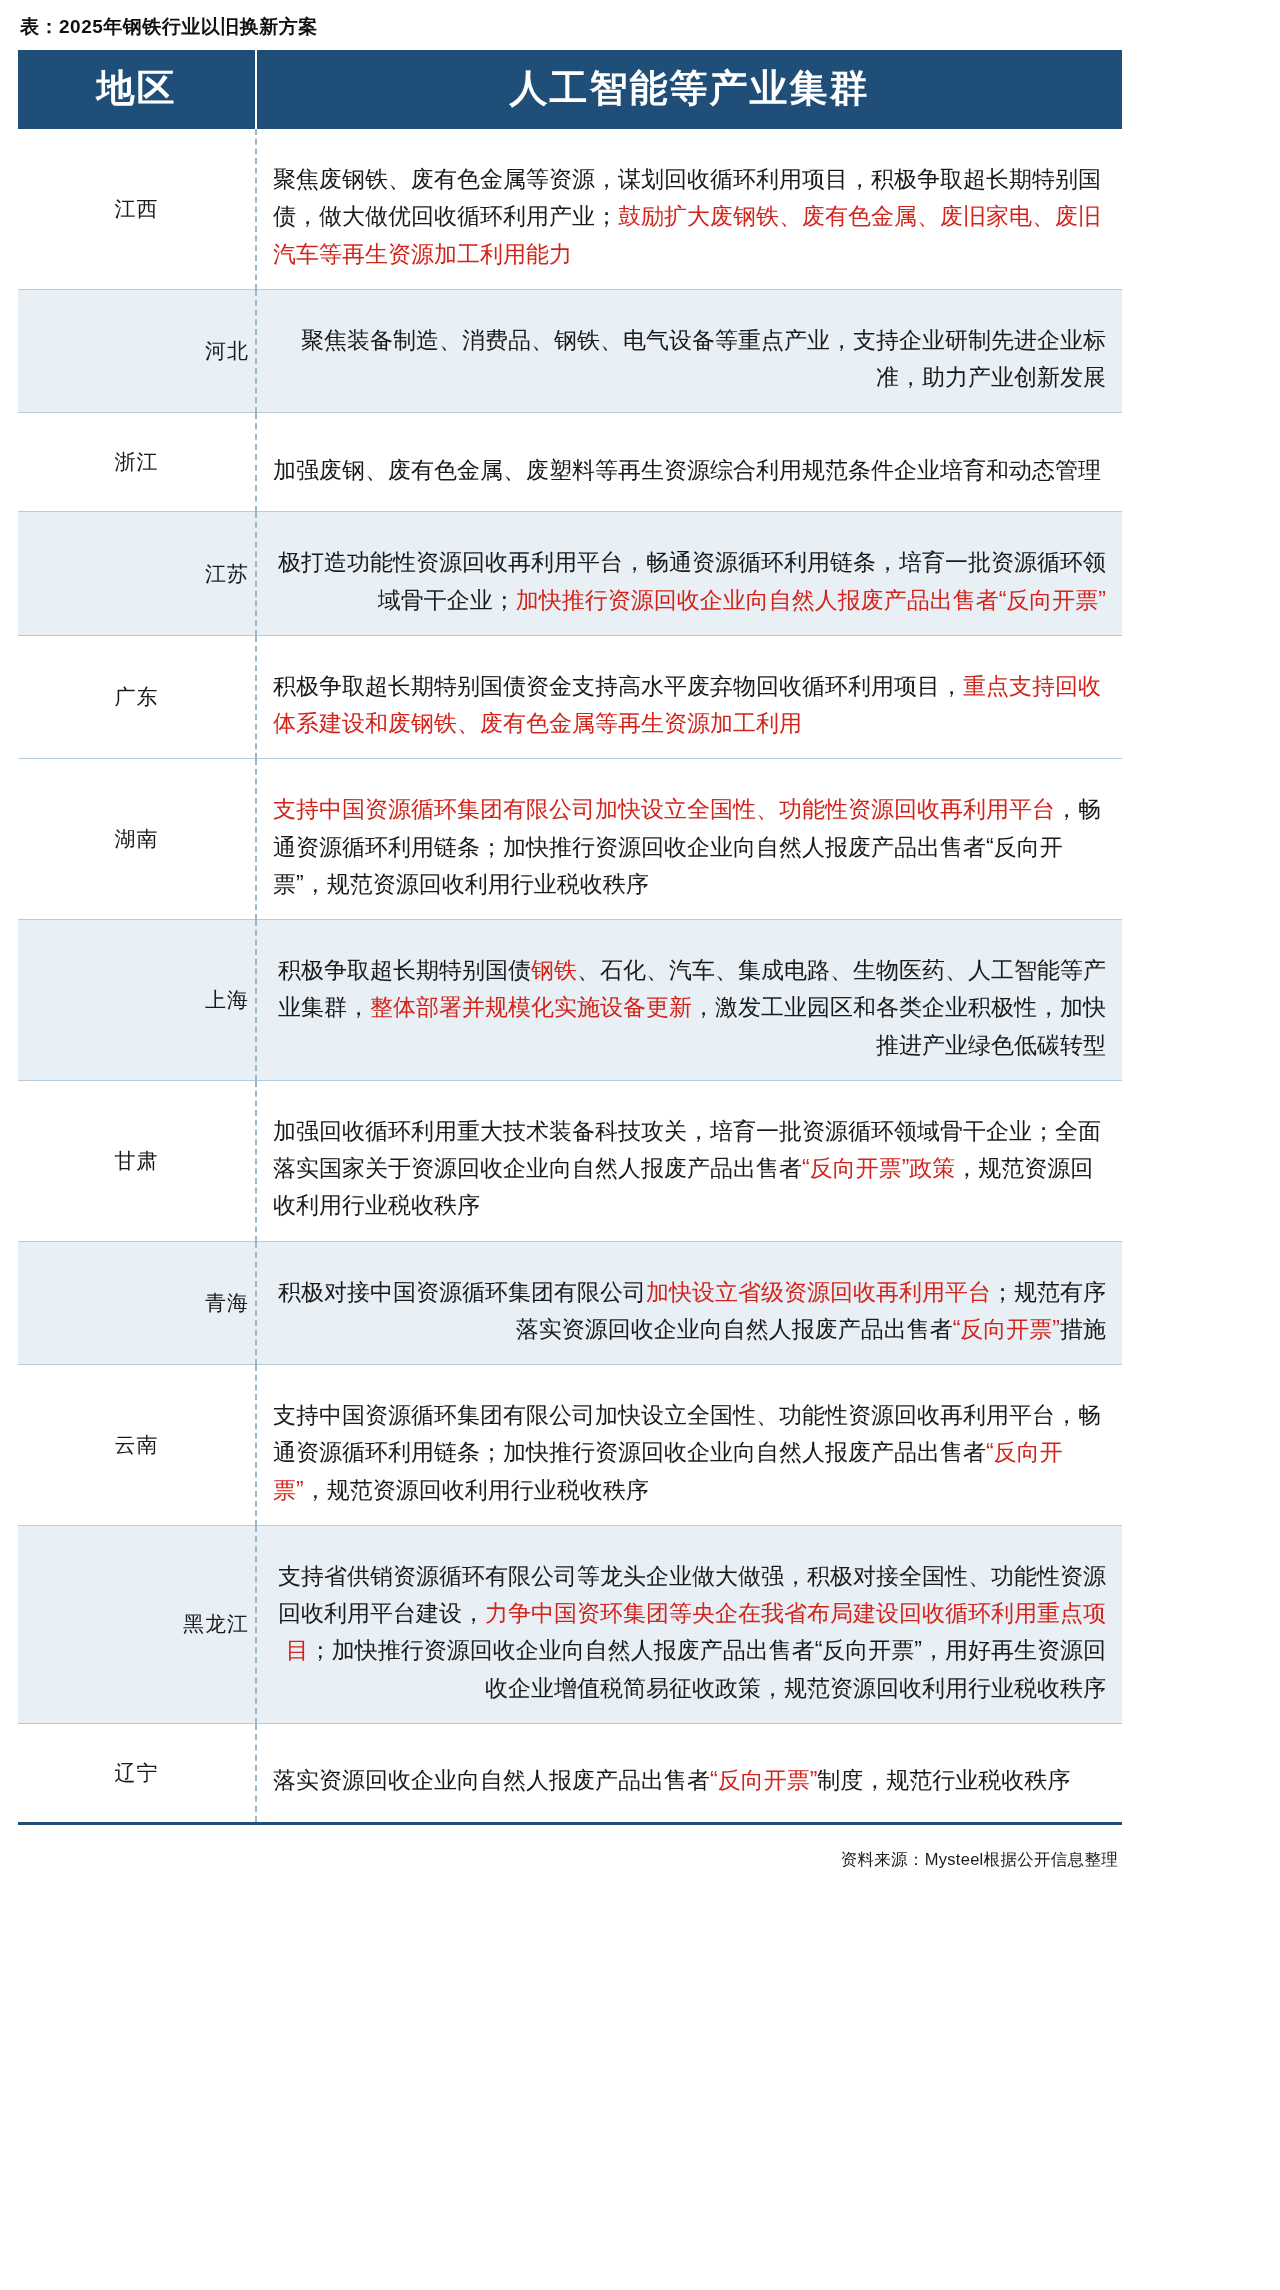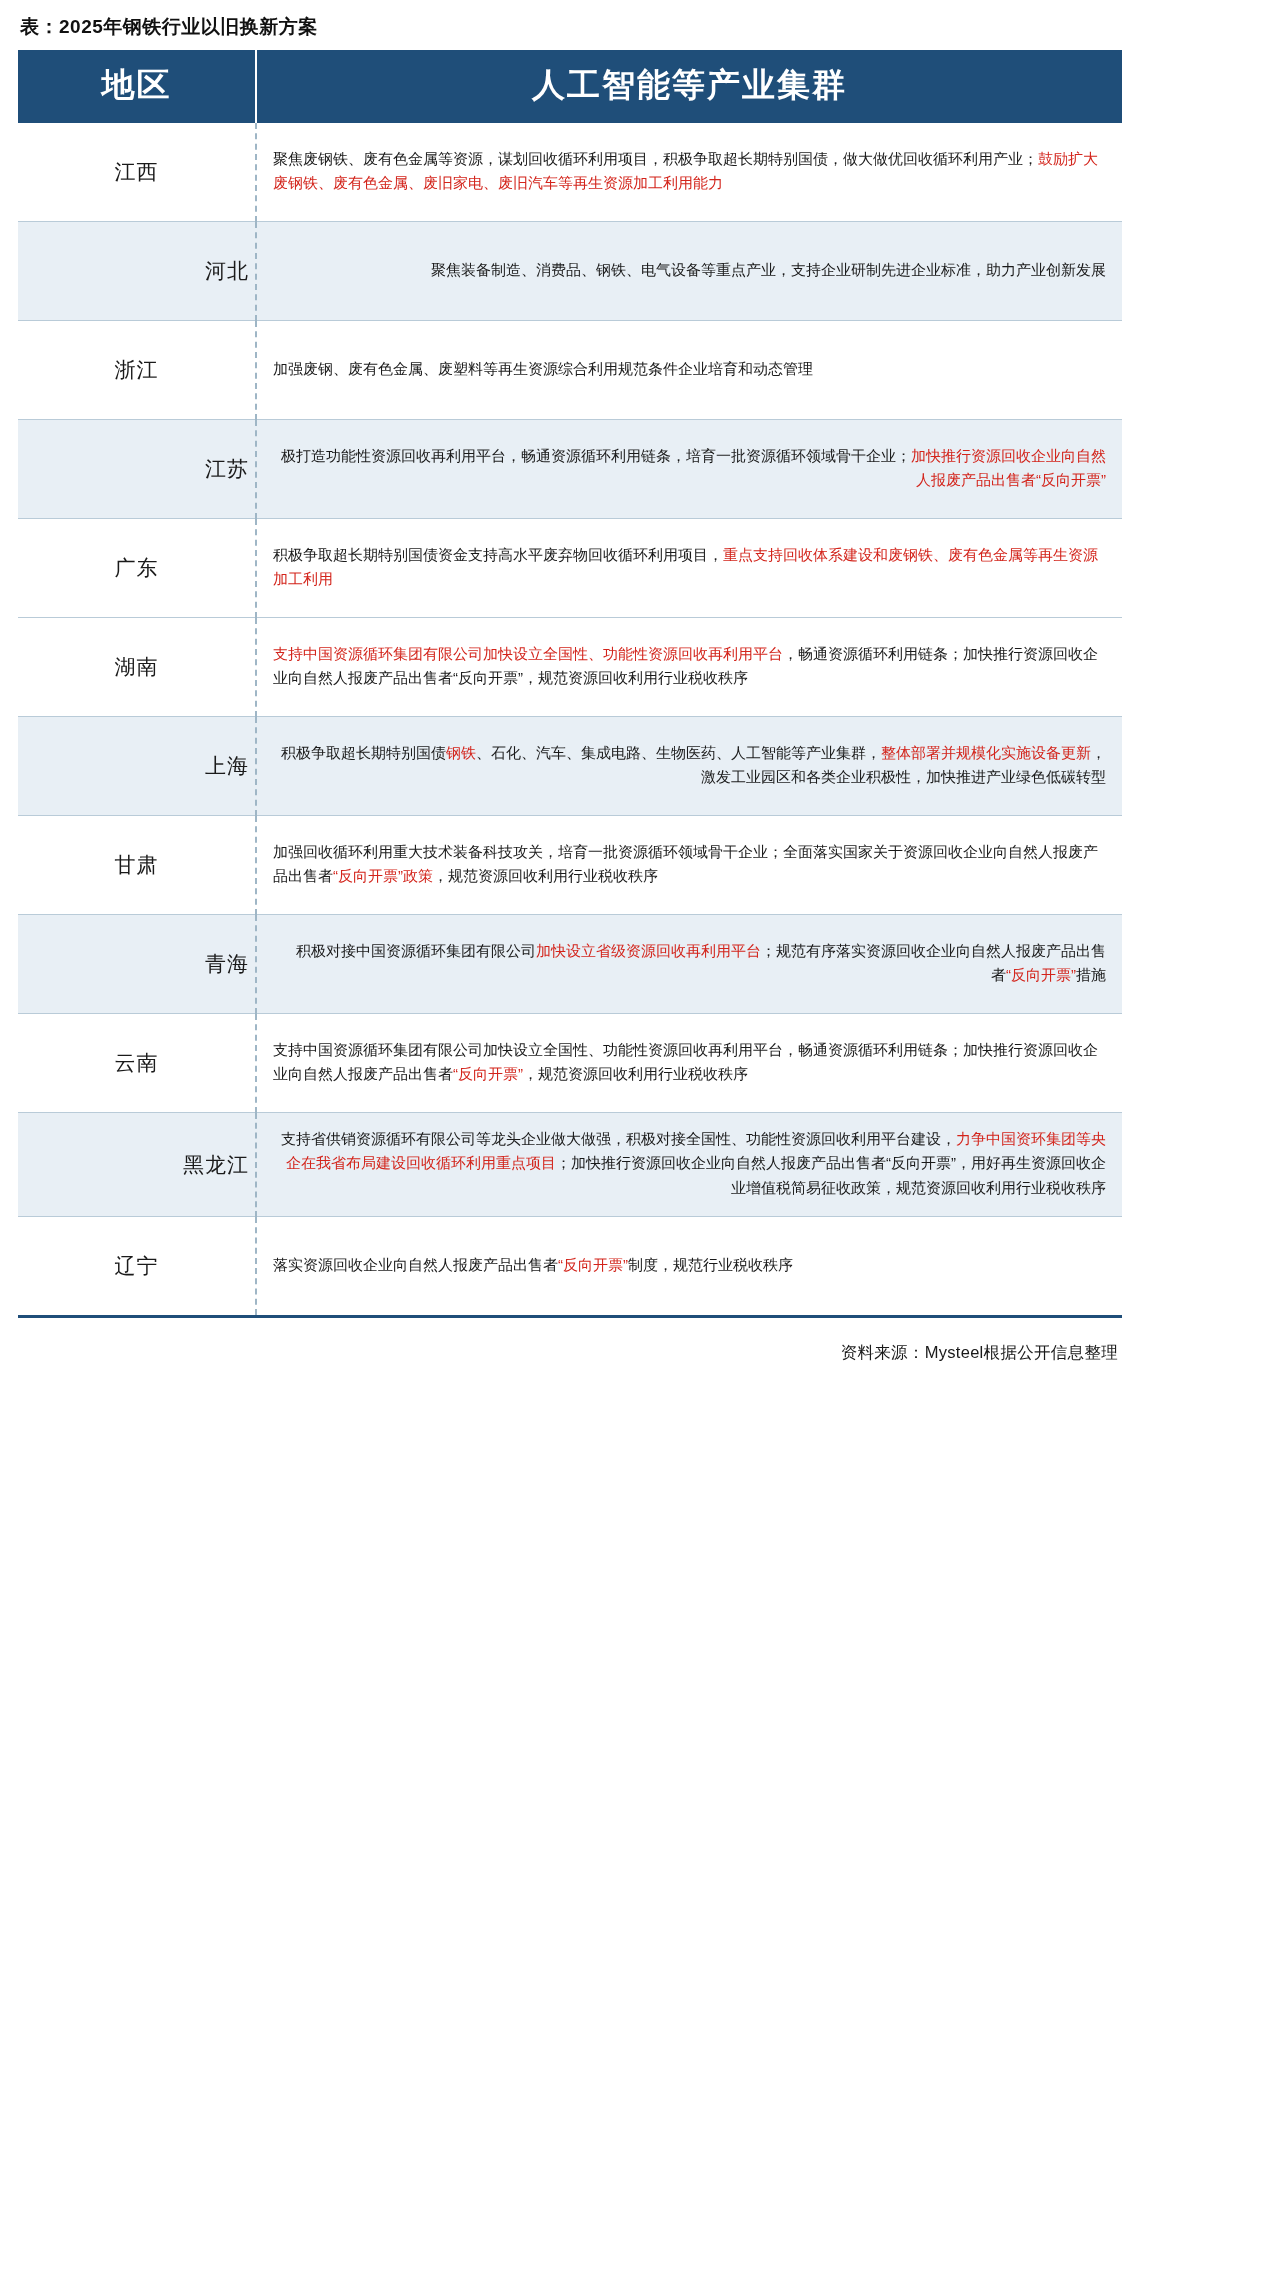--- a/index.html
+++ b/index.html
@@ -28,35 +28,35 @@
     width: 100%;
     border-collapse: collapse;
     table-layout: fixed;
   }
   table.main col.c-region { width: 238px; }
   table.main col.c-body { width: auto; }
 
   thead th {
     background: #1f4e79;
     color: #ffffff;
-    font-size: 33px;
+    font-size: 38px;
     font-weight: bold;
     text-align: center;
     padding: 13px 0 15px 0;
     letter-spacing: 2px;
     border: none;
   }
   thead th.th-region {
     border-right: 2px solid #ffffff;
   }
   tbody td {
     vertical-align: middle;
-    font-size: 15px;
+    font-size: 23px;
     line-height: 1.62;
-    padding: 14px 16px 16px 16px;
+    padding: 32px 16px 16px 16px;
     border-bottom: 1px solid #b9cbd8;
   }
   tbody td.region {
     text-align: center;
     font-size: 21px;
     border-right: 2px dashed #9fb6c6;
     padding: 32px 6px;
     letter-spacing: 1px;
   }
   tbody tr.odd td { background: #ffffff; }

